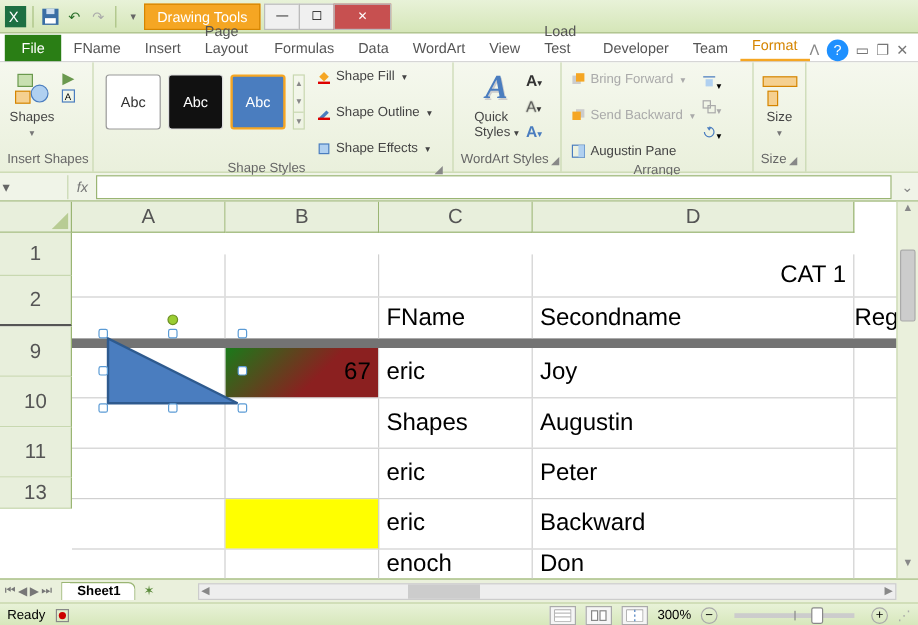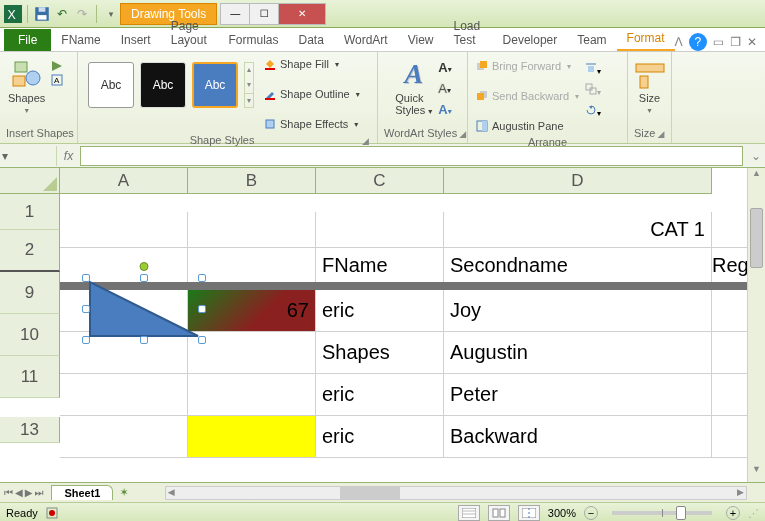--- a/index.html
+++ b/index.html
@@ -320,21 +320,21 @@
     <div class="colh" style="width:128px;">B</div>
     <div class="colh" style="width:128px;">C</div>
     <div class="colh" style="width:268px;">D</div>
   </div>
   <div class="row-headers">
     <div class="rowh r1">1</div>
     <div class="rowh" style="border-bottom:2px solid #555;">2</div>
     <div class="rowh">9</div>
     <div class="rowh">10</div>
     <div class="rowh">11</div>
-    <div class="rowh" style="height:26px;margin-top:19px;">13</div>
+    <div class="rowh" style="height:26px;">13</div>
   </div>
   <div class="cells">
     <div class="cell-row r1">
       <div class="cell" style="width:128px;"></div>
       <div class="cell" style="width:128px;"></div>
       <div class="cell" style="width:128px;"></div>
       <div class="cell right" style="width:268px;">CAT 1</div>
     </div>
     <div class="cell-row" style="border-bottom:8px solid #737373;">
       <div class="cell" style="width:128px;"></div>
@@ -361,20 +361,26 @@
       <div class="cell" style="width:128px;"></div>
       <div class="cell" style="width:128px;"></div>
       <div class="cell" style="width:128px;">eric</div>
       <div class="cell" style="width:268px;">Peter</div>
     </div>
     <div class="cell-row">
       <div class="cell" style="width:128px;"></div>
       <div class="cell" style="width:128px;background:#ffff00;"></div>
       <div class="cell" style="width:128px;">eric</div>
       <div class="cell" style="width:268px;">Backward</div>
+    </div>
+    <div class="cell-row" style="height:26px;">
+      <div class="cell" style="width:128px;"></div>
+      <div class="cell" style="width:128px;"></div>
+      <div class="cell" style="width:128px;">enoch</div>
+      <div class="cell" style="width:268px;">Don</div>
     </div>
   </div>
 
   <div style="position:absolute;right:0;top:0;width:18px;bottom:0;background:#eaf0dc;border-left:1px solid #c8d8b0;">
     <div style="position:absolute;top:0;left:0;right:0;height:18px;text-align:center;font-size:9px;color:#888;">▲</div>
     <div style="position:absolute;top:40px;left:2px;right:2px;height:60px;background:#ccc;border:1px solid #aaa;border-radius:2px;"></div>
     <div style="position:absolute;bottom:0;left:0;right:0;height:18px;text-align:center;font-size:9px;color:#888;">▼</div>
   </div>
 
   <div class="shape-canvas">

